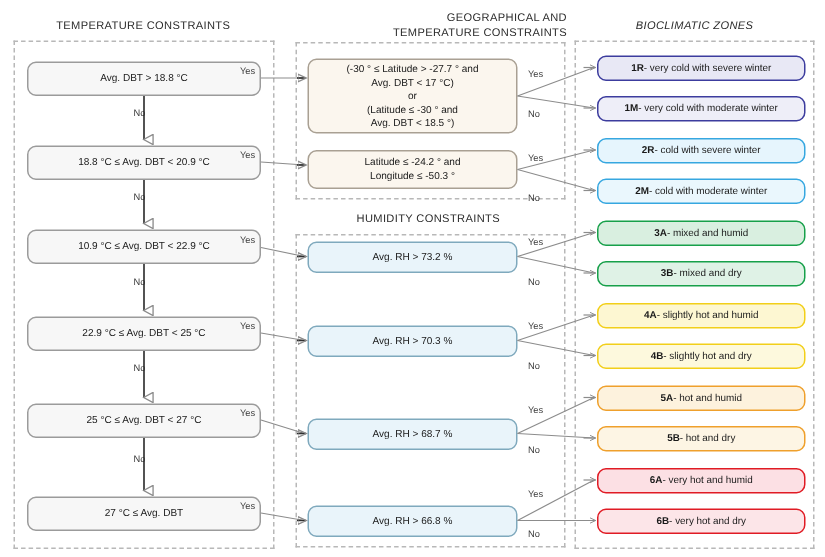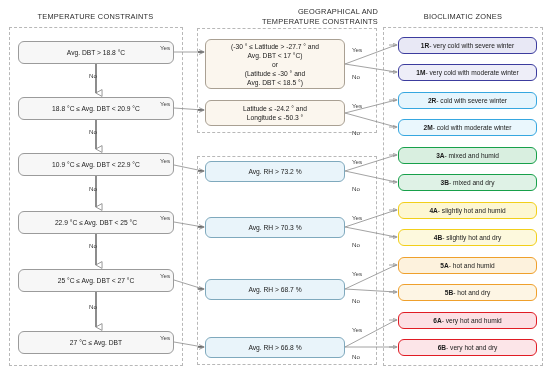--- a/index.html
+++ b/index.html
@@ -16,21 +16,21 @@
     position:absolute;
     font-size:7.4px;
     letter-spacing:.25px;
     color:#2b2b2b;
     text-align:center;
     line-height:9.5px;
     white-space:pre-line;
   }
   #title-temp{left:8px;  top:12px; width:175px;}
   #title-geo {left:193px;top:7px;  width:185px;text-align:right;}
-  #title-bio {left:382px;top:12px; width:162px;}
+  #title-bio {left:382px;top:12px; width:162px;font-style:italic;}
 
   #title-hum{
     position:absolute;left:193px;top:141px;width:185px;
     font-size:7.4px;letter-spacing:.25px;color:#2b2b2b;text-align:center;
   }
 
   
   .frame{
     position:absolute;
     border:1px dashed #b8b8b8;
@@ -100,20 +100,21 @@
 </style>
 </head>
 <body>
 
 <div id="root">
 
   <div class="col-title" id="title-temp">TEMPERATURE CONSTRAINTS</div>
   <div class="col-title" id="title-geo">GEOGRAPHICAL AND
 TEMPERATURE CONSTRAINTS</div>
   <div class="col-title" id="title-bio">BIOCLIMATIC ZONES</div>
+  <div id="title-hum" class="col-title" style="position:absolute;left:193px;top:141px;width:185px;">HUMIDITY CONSTRAINTS</div>
 
   <div class="frame" id="frame-temp"></div>
   <div class="frame" id="frame-geo"></div>
   <div class="frame" id="frame-hum"></div>
   <div class="frame" id="frame-bio"></div>
 
   <div class="node node-temp" style="top:41px;">Avg. DBT &gt; 18.8 °C</div>
   <div class="node node-temp" style="top:97px;">18.8 °C ≤ Avg. DBT &lt; 20.9 °C</div>
   <div class="node node-temp" style="top:153px;">10.9 °C ≤ Avg. DBT &lt; 22.9 °C</div>
   <div class="node node-temp" style="top:211px;">22.9 °C ≤ Avg. DBT &lt; 25 °C</div>

